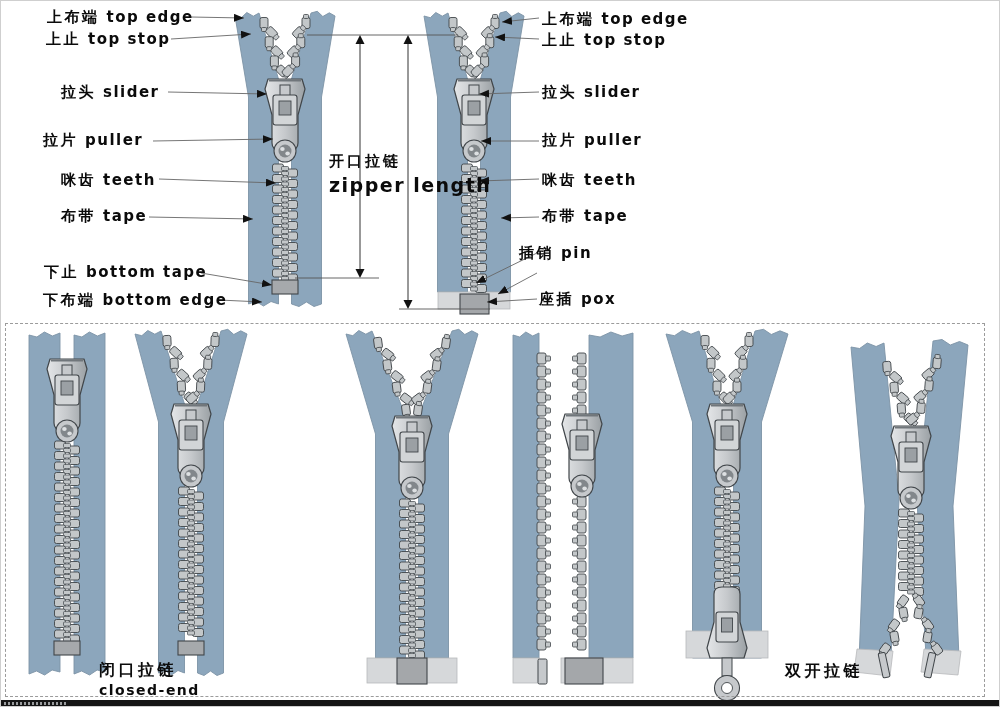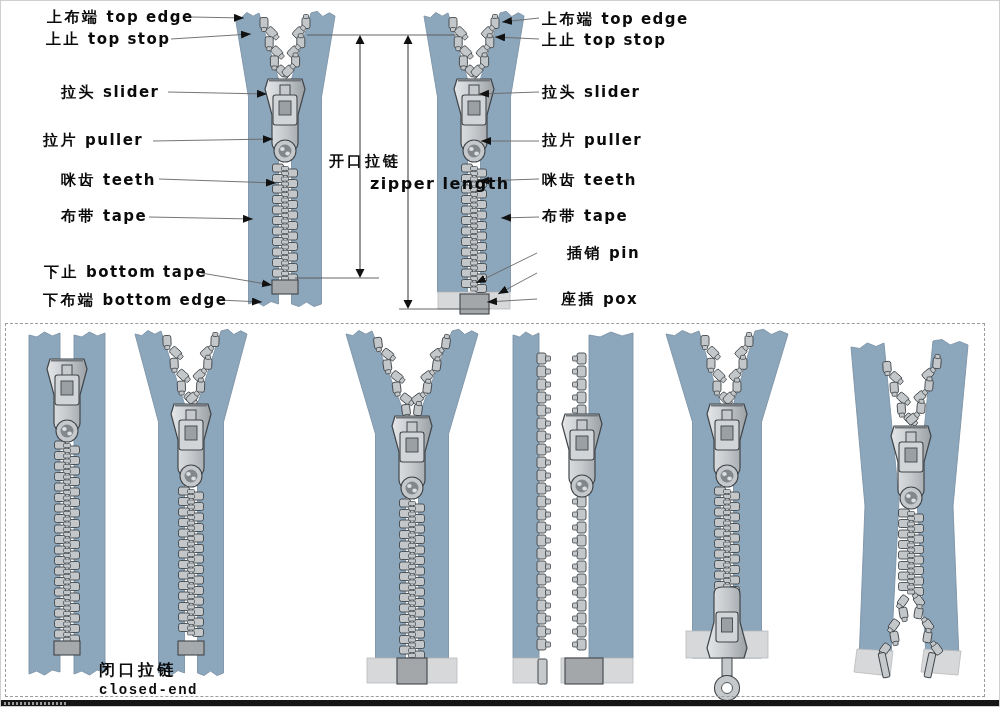--- a/index.html
+++ b/index.html
@@ -4,22 +4,22 @@
 <style>
   html,body{margin:0;padding:0;background:#fff;}
   body{font-family:"DejaVu Sans","Liberation Sans",sans-serif;}
   #canvas{position:relative;width:1000px;height:707px;background:#fff;border:1px solid #cfcfcf;box-sizing:border-box;overflow:hidden;}
   #art{position:absolute;left:0;top:0;}
   .lbl{position:absolute;white-space:nowrap;color:#0b0b0b;font-size:15px;font-weight:700;line-height:1.1;}
   .lbl .zh{letter-spacing:2.5px;}
   .lbl .en{margin-left:7px;letter-spacing:1.5px;text-align:center;}
   .dim-lbl{position:absolute;color:#0b0b0b;font-weight:700;white-space:nowrap;}
   .dim-lbl .zh{display:block;font-size:15px;letter-spacing:3px;}
-  .dim-lbl .en{display:block;font-size:16px;letter-spacing:1.5px;margin-top:3px;margin-left:41px;}
-  .type-lbl{position:absolute;color:#0b0b0b;white-space:nowrap;font-family:Liberation Mono, monospace;}
+  .dim-lbl .en{display:block;font-size:19px;letter-spacing:1.5px;margin-top:3px;}
+  .type-lbl{position:absolute;color:#0b0b0b;white-space:nowrap;}
   .type-lbl .tzh{font-size:16px;font-weight:700;letter-spacing:3.5px;}
   .type-lbl .ten{font-size:14px;font-weight:700;letter-spacing:1.5px;margin-top:1px;}
   .section-border{position:absolute;left:4px;top:322px;width:978px;height:372px;border:1px dashed #9b9b9b;pointer-events:none;}
   .blackbar{position:absolute;left:0;top:699px;width:100%;height:8px;background:#151515;}
   .wm{position:absolute;left:3px;top:2px;width:64px;height:3px;background:repeating-linear-gradient(90deg,#9a9c9e 0 2px,transparent 2px 4px);}
 </style>
 </head>
 <body>
 
 <div id="canvas">
@@ -970,31 +970,32 @@
   <div class="lbl" style="left:60px;top:207px"><span class="zh">布带</span><span class="en">tape</span></div>
   <div class="lbl" style="left:43px;top:263px"><span class="zh">下止</span><span class="en">bottom tape</span></div>
   <div class="lbl" style="left:42px;top:291px"><span class="zh">下布端</span><span class="en">bottom edge</span></div>
 
   <div class="lbl" style="left:541px;top:10px"><span class="zh">上布端</span><span class="en">top edge</span></div>
   <div class="lbl" style="left:541px;top:31px"><span class="zh">上止</span><span class="en">top stop</span></div>
   <div class="lbl" style="left:541px;top:83px"><span class="zh">拉头</span><span class="en">slider</span></div>
   <div class="lbl" style="left:541px;top:131px"><span class="zh">拉片</span><span class="en">puller</span></div>
   <div class="lbl" style="left:541px;top:171px"><span class="zh">咪齿</span><span class="en">teeth</span></div>
   <div class="lbl" style="left:541px;top:207px"><span class="zh">布带</span><span class="en">tape</span></div>
-  <div class="lbl" style="left:566px;top:244px"><span class="zh">插销</span><span class="en">pin</span></div>
-  <div class="lbl" style="left:560px;top:290px"><span class="zh">座插</span><span class="en">pox</span></div>
+  <div class="lbl" style="left:518px;top:244px"><span class="zh">插销</span><span class="en">pin</span></div>
+  <div class="lbl" style="left:538px;top:290px"><span class="zh">座插</span><span class="en">pox</span></div>
 
   <div class="dim-lbl" style="left:328px;top:151px">
     <span class="zh">开口拉链</span>
     <span class="en">zipper length</span>
   </div>
 
   <div class="type-lbl" style="left:98px;top:659px">
     <div class="tzh">闭口拉链</div>
     <div class="ten">closed-end</div>
   </div>
   <div class="type-lbl" style="left:784px;top:660px">
+    <div class="tzh">双开拉链</div>
   </div>
 
   <div class="blackbar">
     <div class="wm"></div>
   </div>
 </div>
 
 </body></html>

